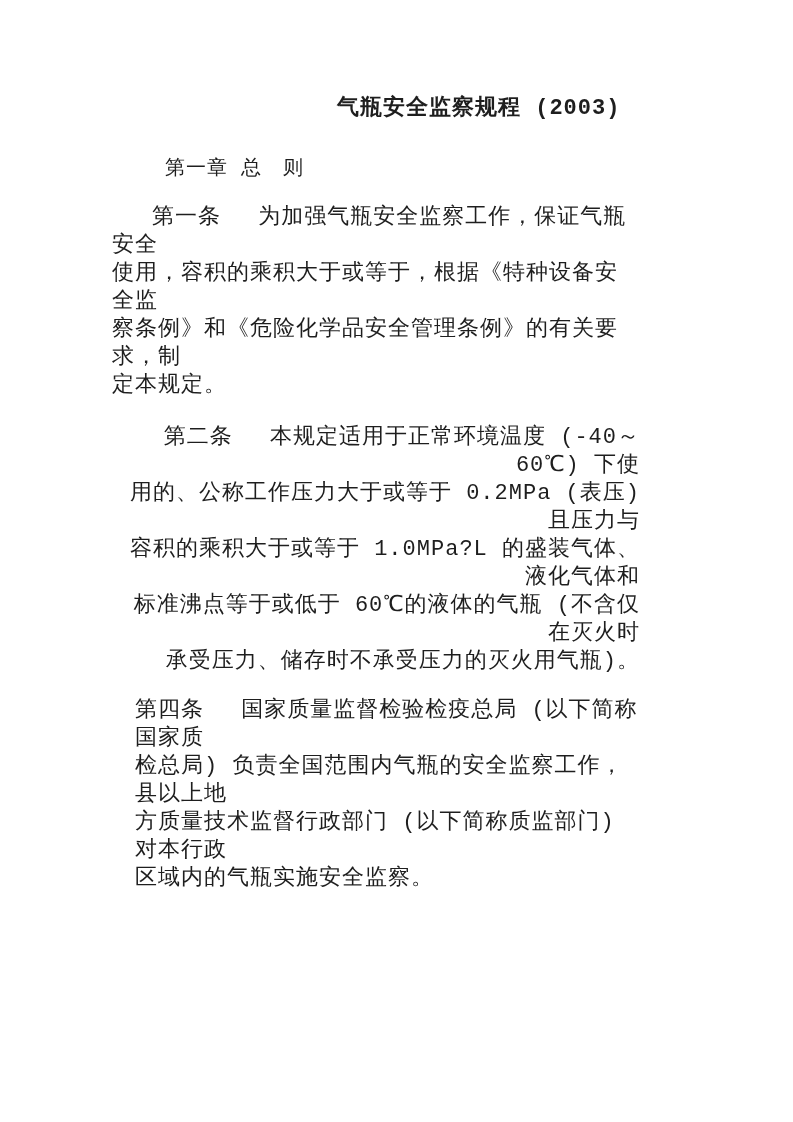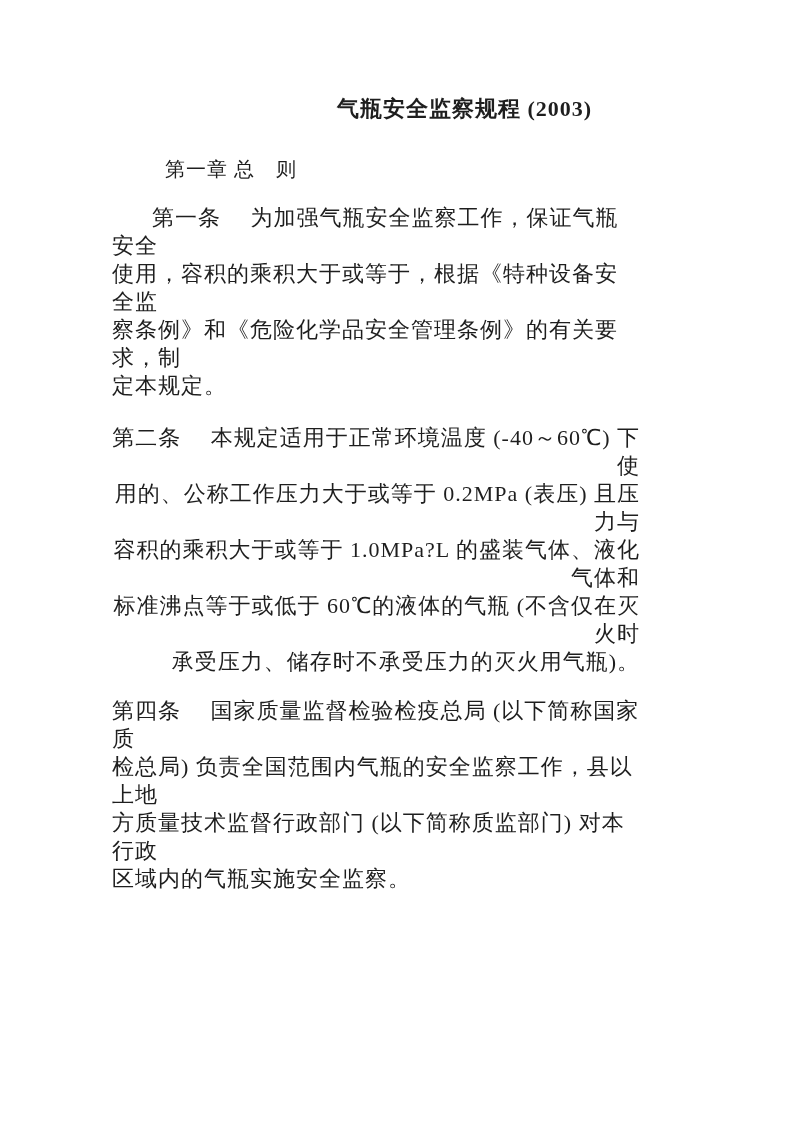--- a/index.html
+++ b/index.html
@@ -9,21 +9,21 @@
     background: #ffffff;
   }
   .page {
     position: relative;
     width: 761px;
     height: 1122px;
     box-sizing: border-box;
     background: #ffffff;
     color: #1e1e1e;
     padding: 95px 121px 0 112px;
-    font-family: Liberation Serif, serif;
+    font-family: Liberation Mono, monospace;
     font-size: 22px;
     line-height: 28px;
     letter-spacing: 1px;
     overflow: hidden;
   }
   .doc-title {
     margin: 0 0 0 225px;
     font-size: 22px;
     line-height: 28px;
     font-weight: bold;
@@ -37,21 +37,21 @@
   .h-ch1 { margin-top: 32px; margin-left: 53px; }
   .h-ch2 { margin-top: 46px; }
   .para {
     margin: 0;
     white-space: pre-line;
   }
   .p1 { margin-top: 21px; text-indent: 40px; }
   .p2 { margin-top: 24px; text-align: right; }
   .p3 { margin-top: 20px; }
   .p4 { margin-top: 23px; }
-  .p5 { margin-top: 21px; }
+  .p5 { margin-top: 21px; margin-left: 23px; }
 </style>
 </head>
 <body>
 
 <main class="page">
 
   <h1 class="doc-title">气瓶安全监察规程 (2003)</h1>
 
   <h2 class="chapter-heading h-ch1">第一章 总　则</h2>
 

